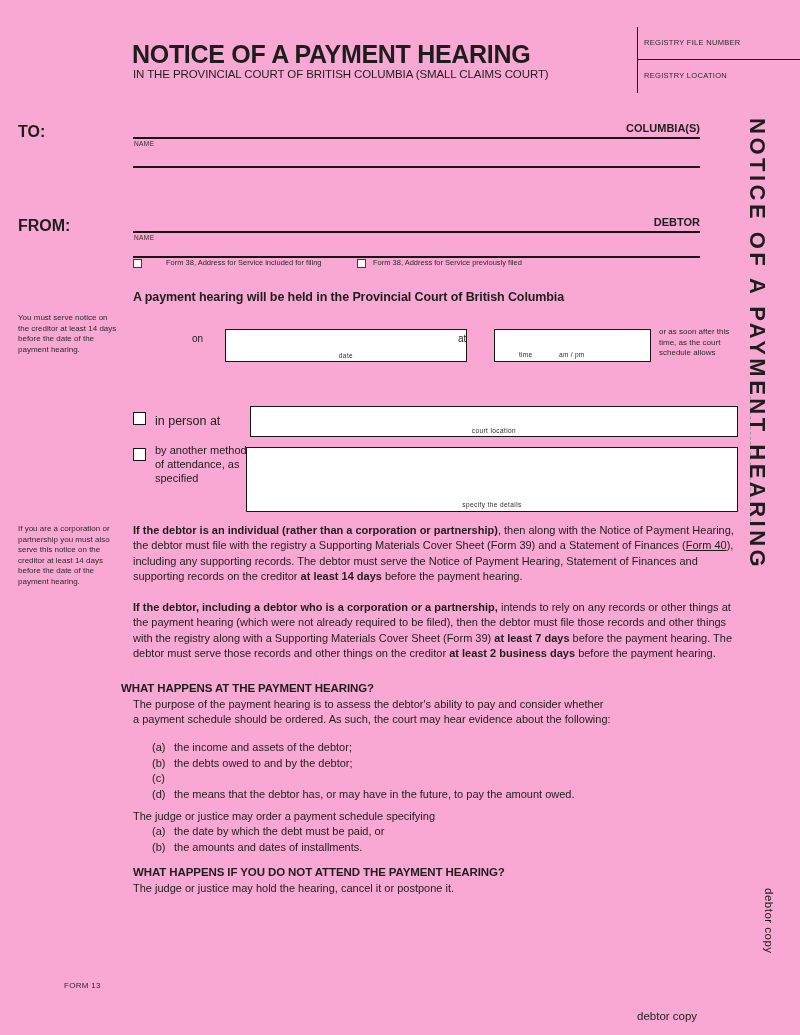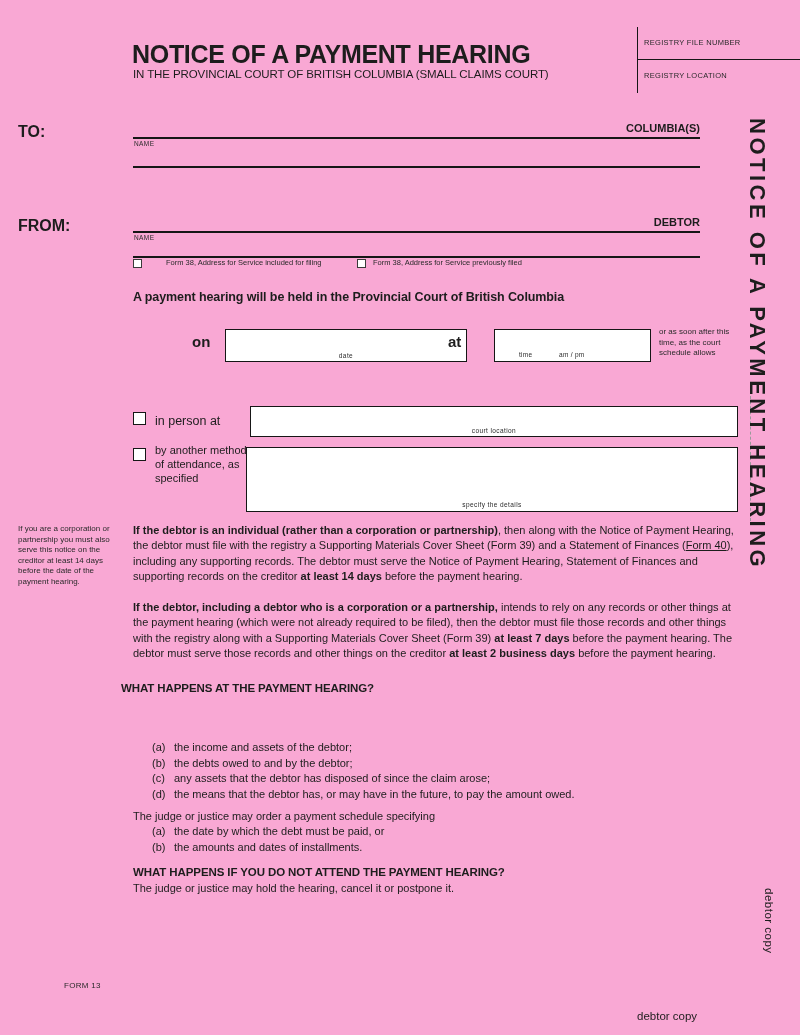--- a/index.html
+++ b/index.html
@@ -23,21 +23,21 @@
   .role-right { left:133px; width:567px; text-align:right; font-size:11px; font-weight:bold; }
   .tiny-label { font-size:6.5px; letter-spacing:0.4px; color:#2a2a2a; }
   .field-area { position:absolute; cursor:text; }
 
   .cb { position:absolute; width:9px; height:9px; border:1px solid #3a3a3a; background:#fff; }
   .cb-label { font-size:7.5px; color:#2a2a2a; }
 
   .sec-heading { font-size:12.5px; font-weight:bold; letter-spacing:-0.1px; }
   .margin-note { font-size:8px; line-height:10.5px; color:#2a2a2a; }
 
-  .inline-word { font-size:15px;font-weight:bold; }
+  .inline-word { font-size:10px; }
   .input-box { position:absolute; border:1.5px solid #161616; background:#fff; }
   .box-caption { position:absolute; bottom:2px; left:0; width:100%; text-align:center; font-size:6.5px; letter-spacing:0.4px; color:#2a2a2a; }
   .time-caption { position:absolute; bottom:3px; font-size:6.5px; letter-spacing:0.3px; color:#2a2a2a; }
 
   .cb-big { position:absolute; width:13px; height:13px; border:1.5px solid #161616; background:#fff; }
   .attend-label { font-size:12.5px; }
 
   .fold-dashes { left:750px; top:391px; height:130px; border-left:1.5px dashed #9a9a9a; width:0; }
 
   .body-para { font-size:11px; line-height:15.3px; width:612px; }
@@ -87,27 +87,28 @@
   <div class="abs tiny-label" style="left:134px; top:234px;">NAME</div>
   <div class="field-area" style="left:133px; top:233px; width:567px; height:22px;"></div>
   <div class="rule" style="left:133px; top:256px; width:567px;"></div>
 
   <div class="cb" style="left:133px; top:259px;"></div>
   <div class="abs cb-label" style="left:149px; top:258px;margin-left:17px;">Form 38, Address for Service included for filing</div>
   <div class="cb" style="left:357px; top:259px;"></div>
   <div class="abs cb-label" style="left:373px; top:258px;">Form 38, Address for Service previously filed</div>
 
   <div class="abs sec-heading" style="left:133px; top:290px;">A payment hearing will be held in the Provincial Court of British Columbia</div>
+  <div class="abs margin-note" style="left:18px; top:313px; width:102px;">You must serve notice on the creditor at least 14 days before the date of the payment hearing.</div>
 
   <div class="abs inline-word" style="left:192px; top:333px;">on</div>
   <div class="input-box" style="left:225px; top:329px; width:242px; height:33px;">
     <span class="abs" style="left:6px; top:4px; font-size:11px;"></span>
     <span class="box-caption">date</span>
   </div>
-  <div class="abs inline-word" style="left:448px; top:333px;">at</div>
+  <div class="abs inline-word" style="left:458px; top:333px;">at</div>
   <div class="input-box" style="left:494px; top:329px; width:157px; height:33px;">
     <span class="abs" style="left:6px; top:4px; font-size:11px;"></span>
     <span class="time-caption" style="left:24px;">time</span>
     <span class="time-caption" style="left:64px;">am / pm</span>
   </div>
   <div class="abs margin-note" style="left:659px; top:327px; width:88px;">or as soon after this time, as the court schedule allows</div>
 
 
   <div class="cb-big" style="left:133px; top:412px;"></div>
   <div class="abs attend-label" style="left:155px; top:414px;">in person at</div>
@@ -124,33 +125,33 @@
   </div>
 
   <div class="abs fold-dashes"></div>
 
   <div class="abs margin-note" style="left:18px; top:524px; width:106px;">If you are a corporation or partnership you must also serve this notice on the creditor at least 14 days before the date of the payment hearing.</div>
 
   <div class="abs body-para" style="left:133px; top:523px;"><span style="font-weight: bold;">If the debtor is an individual (rather than a corporation or partnership)</span><span>, then along with the Notice of Payment Hearing, the debtor must file with the registry a Supporting Materials Cover Sheet (Form 39) and a Statement of Finances (</span><span style="text-decoration: underline;">Form 40</span><span>), including any supporting records. The debtor must serve the Notice of Payment Hearing, Statement of Finances and supporting records on the creditor </span><span style="font-weight: bold;">at least 14 days</span><span> before the payment hearing.</span></div>
   <div class="abs body-para" style="left:133px; top:600px;"><span style="font-weight: bold;">If the debtor, including a debtor who is a corporation or a partnership,</span><span> intends to rely on any records or other things at the payment hearing (which were not already required to be filed), then the debtor must file those records and other things with the registry along with a Supporting Materials Cover Sheet (Form 39) </span><span style="font-weight: bold;">at least 7 days</span><span> before the payment hearing. The debtor must serve those records and other things on the creditor </span><span style="font-weight: bold;">at least 2 business days</span><span> before the payment hearing.</span></div>
 
   <div class="abs body-head" style="left:121px; top:682px;">WHAT HAPPENS AT THE PAYMENT HEARING?</div>
+  <div class="abs body-para" style="left:133px; top:697px; width:478px;">The purpose of the payment hearing is to assess the debtor's ability to pay and consider whether a payment schedule should be ordered. As such, the court may hear evidence about the following:</div>
 
   <div class="abs" style="left:152px; top:740px; width:560px;">
     <div class="list-row">
       <span class="list-marker">(a)</span>
       <span>the income and assets of the debtor;</span>
     </div>
     <div class="list-row">
       <span class="list-marker">(b)</span>
       <span>the debts owed to and by the debtor;</span>
     </div>
     <div class="list-row">
       <span class="list-marker">(c)</span>
-      <span>any assets that the debtor has disposed of since the claim arose;</span>
     </div>
     <div class="list-row">
       <span class="list-marker">(d)</span>
       <span>the means that the debtor has, or may have in the future, to pay the amount owed.</span>
     </div>
   </div>
 
   <div class="abs body-para" style="left:133px; top:809px;">The judge or justice may order a payment schedule specifying</div>
   <div class="abs" style="left:152px; top:824px; width:560px;">
     <div class="list-row">

